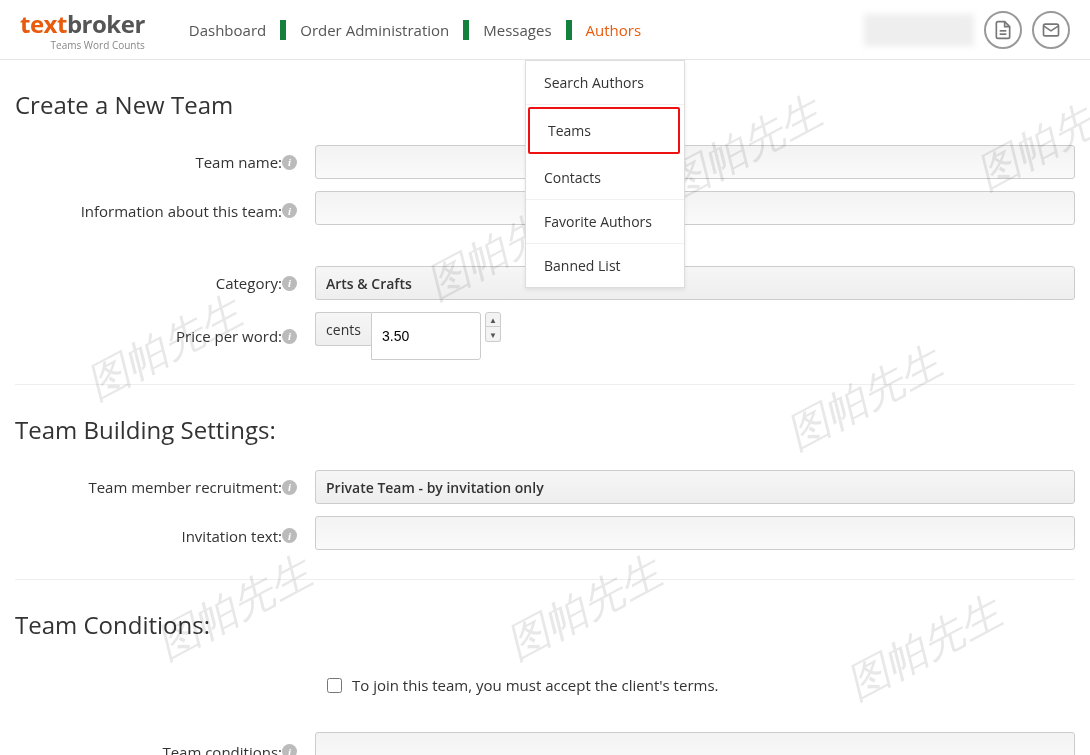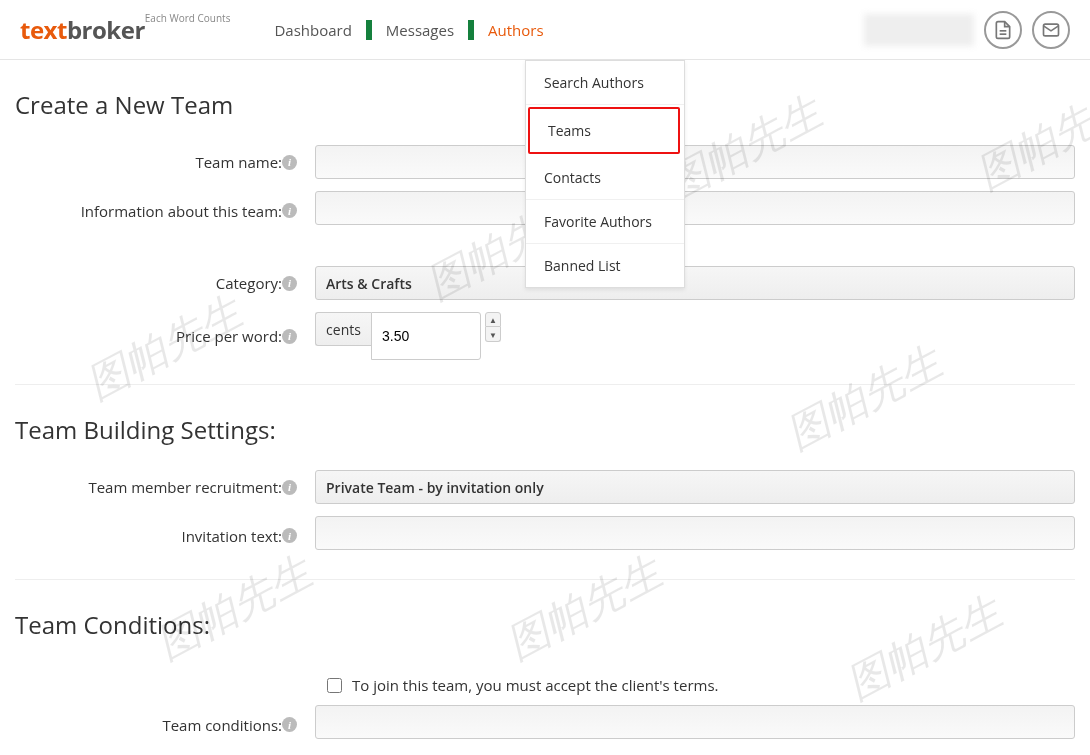--- a/index.html
+++ b/index.html
@@ -1,20 +1,20 @@
 <!DOCTYPE html>
 <html><head>
 <meta charset="utf-8">
 <style>
   * { box-sizing: border-box; margin: 0; padding: 0; }
   body { font-family: "Open Sans", "Helvetica Neue", Arial, sans-serif; color: #333; background: #fff; width: 1090px; }
   
   
   .header { height: 60px; display: flex; align-items: center; padding: 0 20px; border-bottom: 1px solid #e5e5e5; position: relative; }
-  .logo { display: flex; flex-direction: row; margin-right: 30px; }
+  .logo { display: flex; flex-direction: column; margin-right: 30px; }
   .logo-text { font-size: 24px; font-weight: 700; letter-spacing: -0.5px; }
   .logo-text .t1 { color: #e85a0c; }
   .logo-text .t2 { color: #555; }
   .logo-tag { font-size: 10px; color: #888; text-align: right; margin-top: -2px; }
   .nav { display: flex; align-items: center; }
   .nav-item { padding: 0 14px; font-size: 15px; color: #555; cursor: pointer; border-right: 6px solid #15803d; }
   .nav-item:last-child { border-right: none; }
   .nav-item.active { color: #e85a0c; }
   .header-right { margin-left: auto; display: flex; align-items: center; gap: 10px; }
   .blur-box { width: 110px; height: 32px; background: #eee; filter: blur(3px); }
@@ -40,21 +40,21 @@
   .price-box { display: flex; align-items: stretch; }
   .price-unit { width: 56px; height: 34px; border: 1px solid #ccc; border-right: none; border-radius: 3px 0 0 3px; background: linear-gradient(#f6f6f6, #eee); display: flex; align-items: center; justify-content: center; font-size: 14px; color: #333; }
   .price-input { width: 110px; height: 48px; border: 1px solid #ccc; border-radius: 0 3px 3px 0; padding: 0 10px; font-size: 14px; }
   .spinner { display: flex; flex-direction: column; margin-left: 4px; }
   .spinner-btn { width: 16px; height: 15px; border: 1px solid #ccc; background: #f3f3f3; display: flex; align-items: center; justify-content: center; font-size: 8px; color: #555; cursor: pointer; }
   .spinner-btn:first-child { border-radius: 3px 3px 0 0; }
   .spinner-btn:last-child { border-radius: 0 0 3px 3px; border-top: none; }
   
   .divider { height: 1px; background: #eee; margin: 18px 0 0 0; }
   
-  .checkbox-row { display: flex; align-items: center; gap: 10px; padding-left: 312px; margin-bottom: 4px; margin-top: 16px; font-size: 15px; color: #333; }
+  .checkbox-row { display: flex; align-items: center; gap: 10px; padding-left: 312px; margin-bottom: 31px; margin-top: 16px; font-size: 15px; color: #333; }
   .checkbox-row input { width: 15px; height: 15px; }
   
   
   .wm { position: absolute; font-size: 42px; color: rgba(0,0,0,0.09); transform: rotate(-28deg); pointer-events: none; font-family: "Microsoft YaHei", sans-serif; white-space: nowrap; z-index: 1; font-style: italic; }
   .content-wrap { position: relative; }
 </style>
 </head>
 <body>
 
 <div class="content-wrap">
@@ -66,24 +66,25 @@
   <div class="wm" style="top:580px; left:150px;">图帕先生</div>
   <div class="wm" style="top:580px; left:500px;">图帕先生</div>
   <div class="wm" style="top:620px; left:840px;">图帕先生</div>
   <div class="wm" style="top:110px; left:970px;">图帕先生</div>
 
   <div class="header">
     <div class="logo">
       <div class="logo-text">
         <span class="t1">text</span><span class="t2">broker</span>
       </div>
-      <div class="logo-tag">Each Word Counts</div>
+      <div class="logo-tag">Teams Word Counts</div>
     </div>
     <div class="nav">
       <div class="nav-item">Dashboard</div>
+      <div class="nav-item">Order Administration</div>
       <div class="nav-item">Messages</div>
       <div class="nav-item active">Authors</div>
     </div>
     <div class="header-right">
       <div class="blur-box"></div>
       <div class="round-icon">
         <svg viewBox="0 0 24 24">
             <path d="M14 2H6a2 2 0 0 0-2 2v16a2 2 0 0 0 2 2h12a2 2 0 0 0 2-2V8z"></path>
             <polyline points="14 2 14 8 20 8"></polyline>
             <line x1="8" y1="13" x2="16" y2="13"></line>

